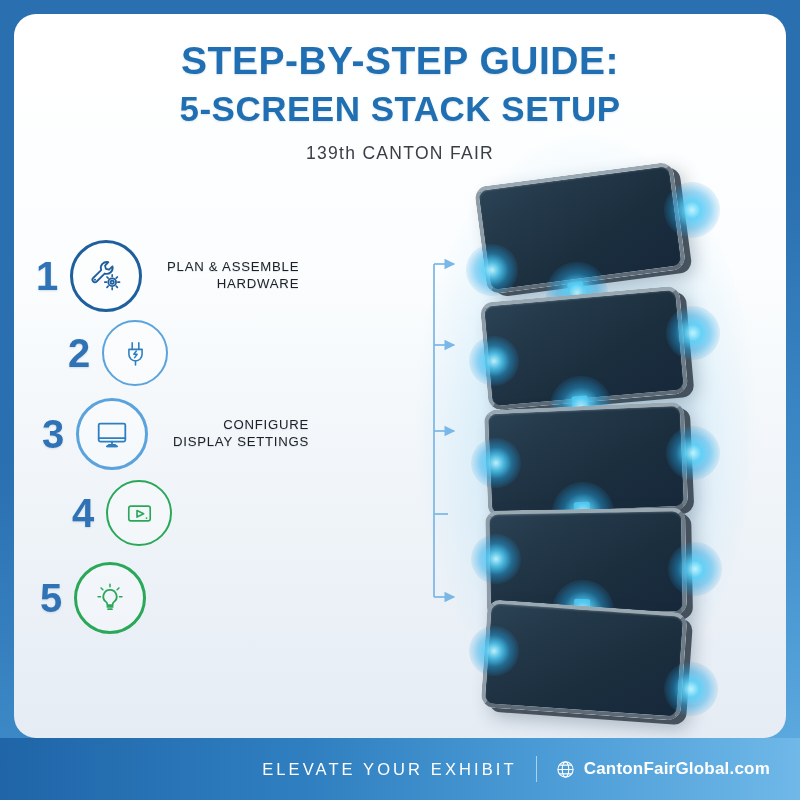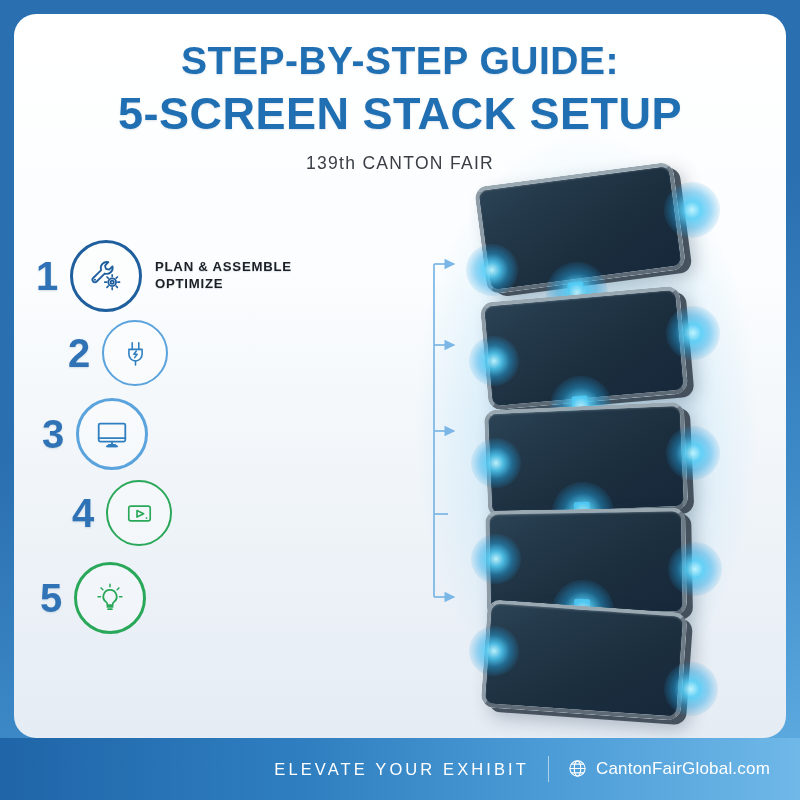--- a/index.html
+++ b/index.html
@@ -24,21 +24,21 @@
     overflow:hidden;
   }
   
   .header { position:absolute; left:0; top:0; width:100%; text-align:center; }
   .title-l1, .title-l2 {
     font-weight:bold; color:#1f6fb2;
     letter-spacing:0.5px; line-height:1;
     text-shadow:0 1px 2px rgba(150,170,190,.30);
   }
   .title-l1 { font-size:39px; margin-top:27px; }
-  .title-l2 { font-size:45px; margin-top:11px; }
+  .title-l2 { font-size:35px; margin-top:11px; }
   .subtitle {
     margin-top:17px;
     font-size:17.5px; color:#3a3f45; letter-spacing:1.3px;
   }
   
   #steps { position:absolute; left:0; top:226px; width:420px; }
   .step {
     position:absolute; left:0;
     display:flex; align-items:center;
   }
@@ -47,24 +47,25 @@
     width:46px; text-align:center; flex:0 0 46px;
     text-shadow:0 1px 2px rgba(140,165,190,.35);
   }
   .step-icon {
     flex:0 0 auto;
     border-radius:50%;
     display:flex; align-items:center; justify-content:center;
     background:rgba(255,255,255,.35);
   }
   .step-label {
-    font-size:13.2px; font-weight:bold; color:#1c2127;
+    font-size:13.2px; font-weight:normal; color:#1c2127;
     letter-spacing:.75px; line-height:1.28;
-    margin-left:13px;
+    margin-left:25px;
     text-shadow:0 1px 1px rgba(160,175,190,.35);
+    text-align:right;
   }
   
   .s1 { top:0px;   padding-left:10px; }
   .s2 { top:80px;  padding-left:42px; }
   .s3 { top:158px; padding-left:16px; }
   .s4 { top:240px; padding-left:46px; }
   .s5 { top:322px; padding-left:14px; }
 
   .ic { width:72px; height:72px; border-width:3px; border-style:solid; }
   .ic-sm { width:66px; height:66px; border-width:2.6px; }
@@ -119,21 +120,21 @@
   }
   .foot-tag {
     color:#ffffff; font-size:16.5px; letter-spacing:3.1px;
   }
   .foot-div {
     width:1px; height:26px; background:rgba(255,255,255,.55);
     margin:0 19px;
   }
   .foot-site {
     color:#ffffff; font-size:17px; letter-spacing:.2px;
-    display:flex; 
+    display:flex; align-items:center;font-weight:bold;
   }
   .globe { margin-right:9px; display:flex; }
 </style>
 </head>
 <body>
 
 <div id="poster">
 
   <div id="card">
 
@@ -207,21 +208,21 @@
             <circle cx="26.5" cy="26.5" r="4.1"></circle>
             <circle cx="26.5" cy="26.5" r="1.7"></circle>
             <g stroke-width="1.7">
               <path d="M26.5 20.6v-1.9M26.5 34.3v-1.9M32.4 26.5h1.9M18.7 26.5h1.9"></path>
               <path d="M30.7 22.3l1.3-1.3M21 32l1.3-1.3M30.7 30.7l1.3 1.3M21 21l1.3 1.3"></path>
             </g>
           </svg>
         </div>
         <div class="step-label">
           <div>PLAN &amp; ASSEMBLE</div>
-          <div>OPTIMIZE</div>
+          <div>HARDWARE</div>
         </div>
       </div>
 
       <div class="step s2">
         <div class="step-num">2</div>
         <div class="step-icon ic ic-sm" style="border-color:#5ba3dd;">
           <svg width="33" height="33" viewBox="0 0 40 40" fill="none" stroke="#2f7fc0" stroke-width="1.9" stroke-linecap="round" stroke-linejoin="round">
             <path d="M12 15h16v6a8 8 0 0 1-16 0z"></path>
             <path d="M16 15V7M24 15V7M20 29v5"></path>
             <path d="M21 17l-3 4h4l-3 4"></path>
@@ -231,20 +232,24 @@
 
       <div class="step s3">
         <div class="step-num">3</div>
         <div class="step-icon ic" style="border-color:#5ba3dd;">
           <svg width="38" height="38" viewBox="0 0 40 40" fill="none" stroke="#2f7fc0" stroke-width="1.9" stroke-linecap="round" stroke-linejoin="round">
             <rect x="6" y="9" width="28" height="19" rx="1.6"></rect>
             <path d="M6 24.3h28"></path>
             <path d="M20 28v3.5M14.5 33h11"></path>
             <path d="M16.5 31.5h7l1 1.5h-9z"></path>
           </svg>
+        </div>
+        <div class="step-label">
+          <div>CONFIGURE</div>
+          <div>DISPLAY SETTINGS</div>
         </div>
       </div>
 
       <div class="step s4">
         <div class="step-num">4</div>
         <div class="step-icon ic ic-sm" style="border-color:#2aa85a;">
           <svg width="33" height="33" viewBox="0 0 40 40" fill="none" stroke="#2aa85a" stroke-width="2" stroke-linecap="round" stroke-linejoin="round">
             <rect x="7" y="11" width="26" height="18" rx="2.6"></rect>
             <path d="M17 16.5l8 3.9-8 3.9z"></path>
             <circle cx="28.5" cy="25.5" r="1.1" fill="#2aa85a" stroke="none"></circle>

